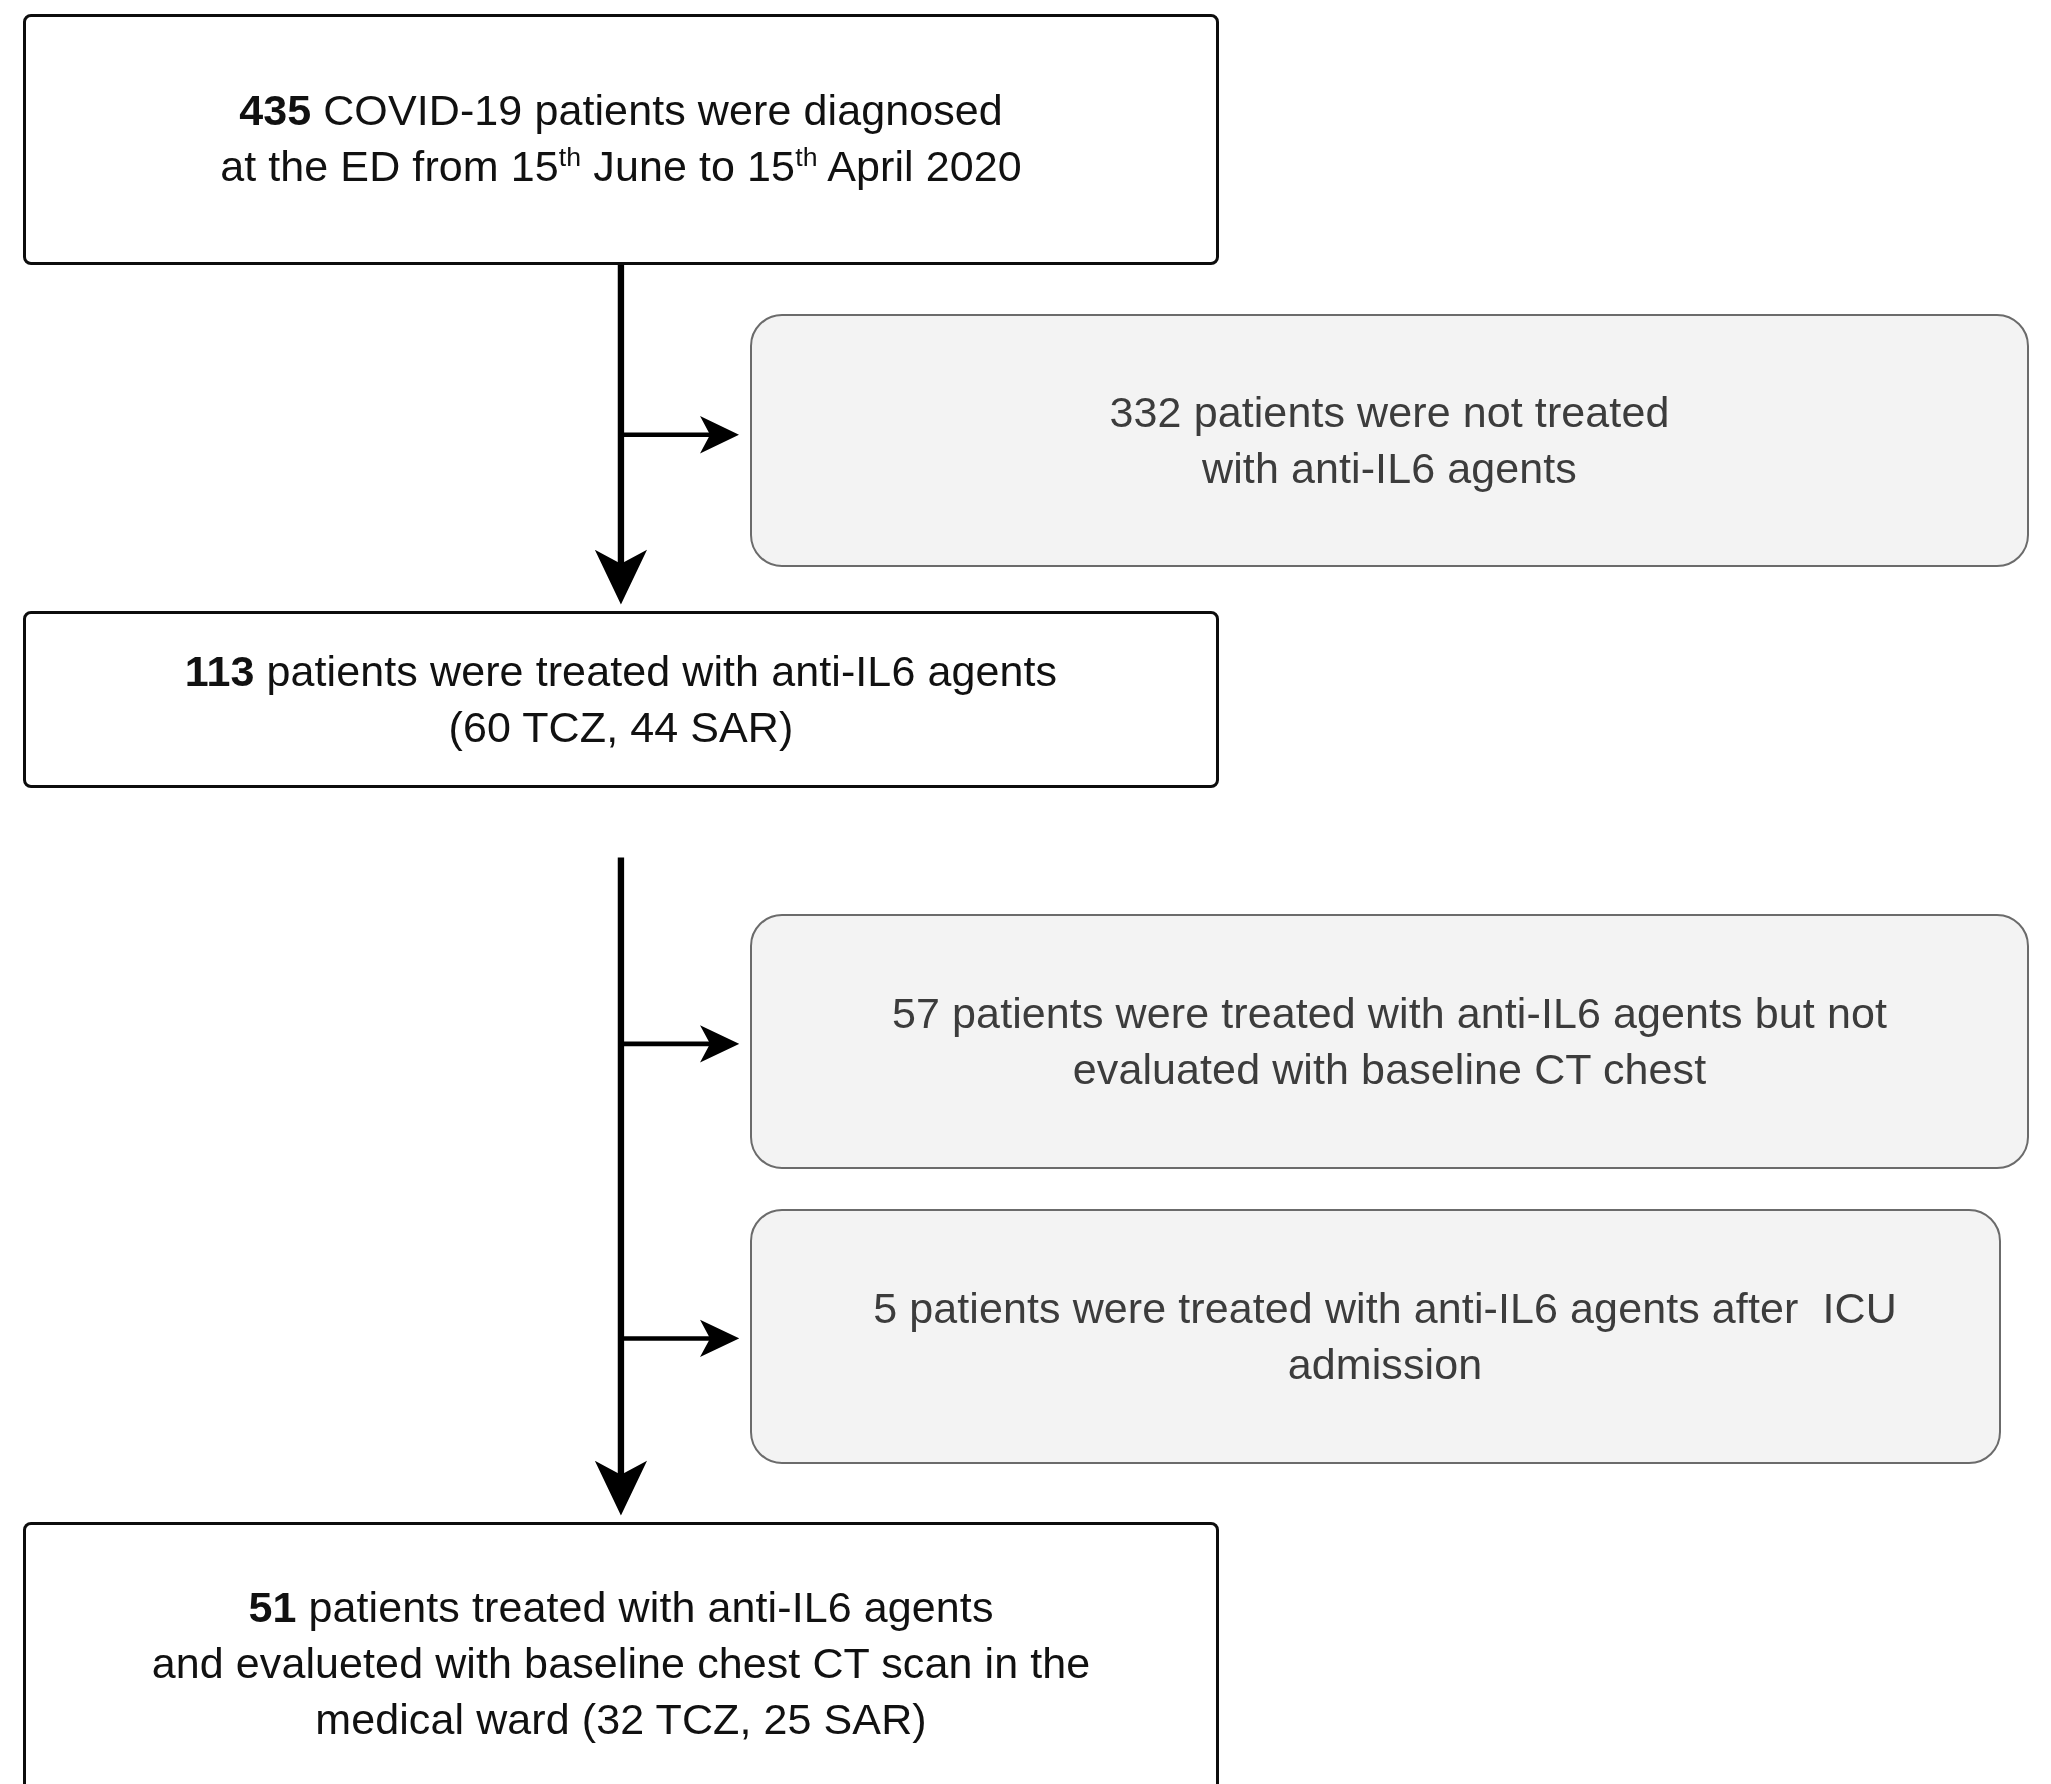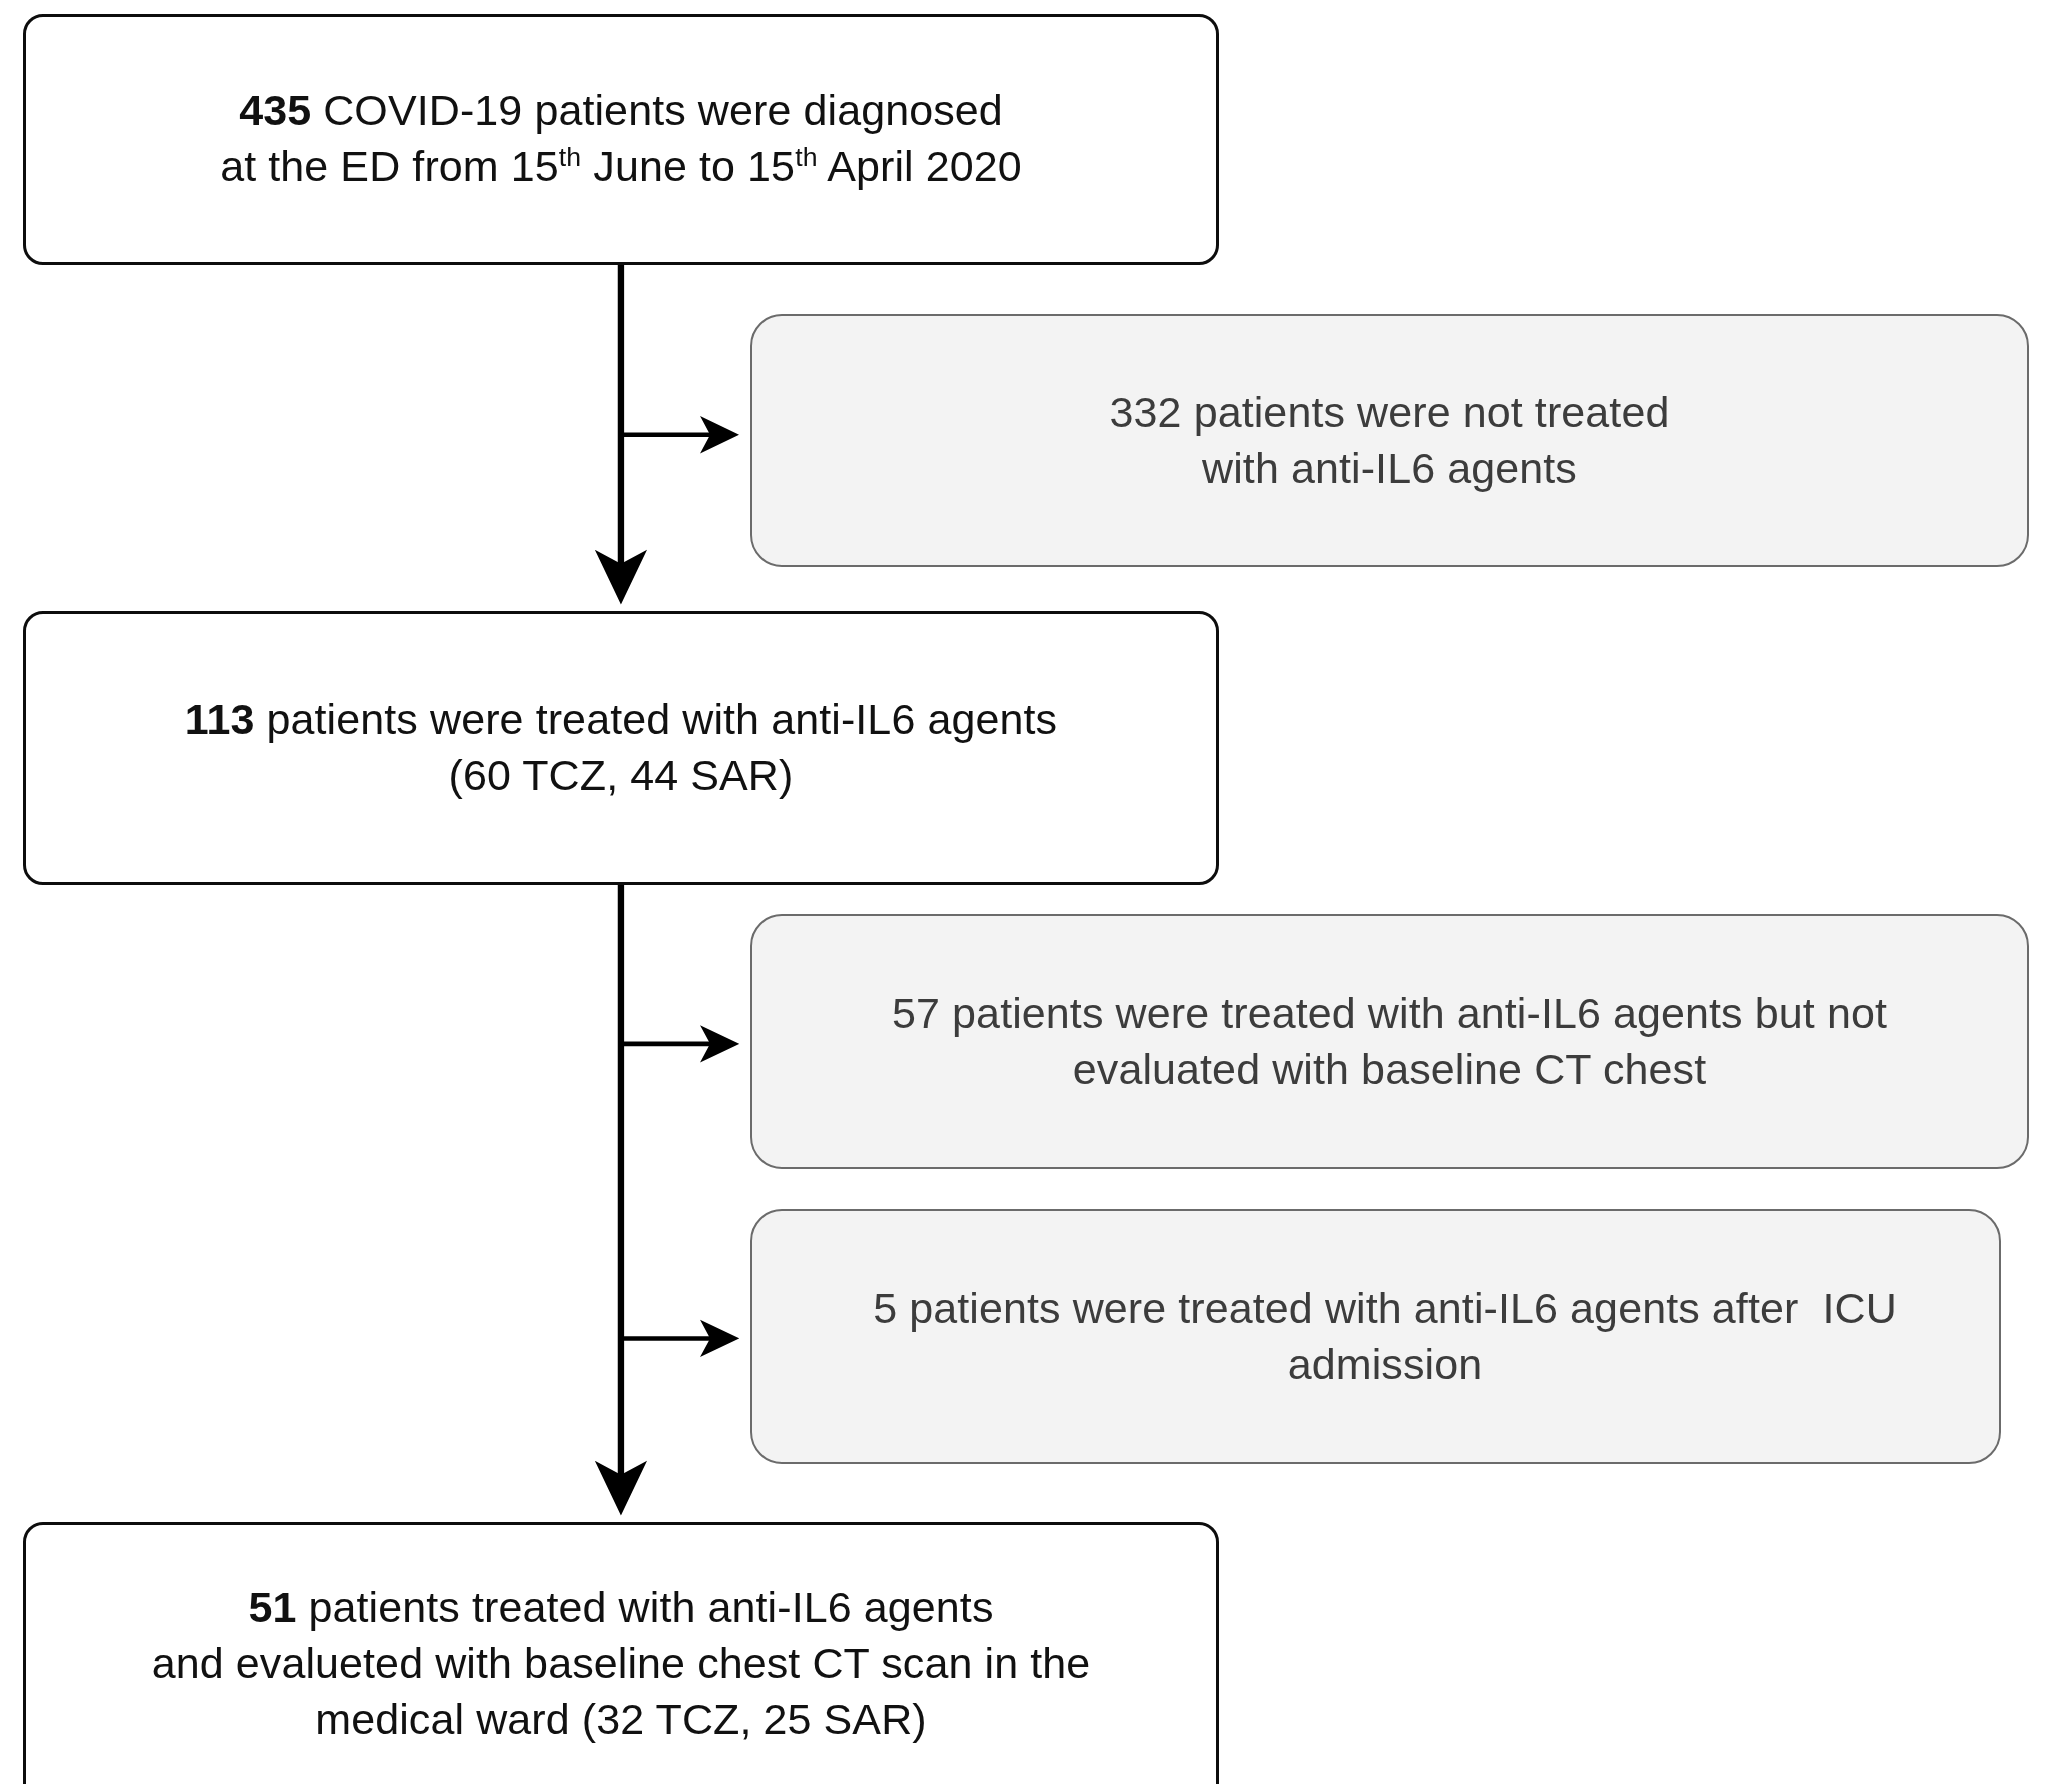--- a/index.html
+++ b/index.html
@@ -28,21 +28,21 @@
     position: absolute;
     box-sizing: border-box;
     display: flex;
     align-items: center;
     justify-content: center;
     text-align: center;
   }
   .node-primary {
     background: #ffffff;
     border: 3.6px solid #0d0d0d;
-    border-radius: 20px;
+    border-radius: 8px;
     color: #111111;
   }
   .node-exclusion {
     background: #f3f3f3;
     border: 2.7px solid #6b6b6b;
     border-radius: 32px;
     color: #3a3a3a;
   }
   .node-text {
     font-size: 43px;
@@ -96,21 +96,21 @@
   </svg>
 
   <div class="node node-primary" style="left:23px; top:13.6px; width:1196px; height:251px;">
     <div class="node-text"><span class="emph">435</span><span> COVID-19 patients were diagnosed</span><br><span>at the ED from 15</span><sup>th</sup><span> June to 15</span><sup>th</sup><span> April 2020</span></div>
   </div>
 
   <div class="node node-exclusion" style="left:750px; top:314px; width:1279px; height:253px;">
     <div class="node-text"><span>332 patients were not treated</span><br><span>with anti-IL6 agents</span></div>
   </div>
 
-  <div class="node node-primary" style="left:23px; top:611px; width:1196px; height:274px;">
+  <div class="node node-primary" style="left:23px; top:611px; width:1196px; height:177px;">
     <div class="node-text"><span class="emph">113</span><span> patients were treated with anti-IL6 agents</span><br><span>(60 TCZ, 44 SAR)</span></div>
   </div>
 
   <div class="node node-exclusion" style="left:750px; top:914px; width:1279px; height:255px;align-items:center;">
     <div class="node-text"><span>57 patients were treated with anti-IL6 agents but not</span><br><span>evaluated with baseline CT chest</span></div>
   </div>
 
   <div class="node node-exclusion" style="left:750px; top:1209px; width:1251px; height:255px;padding-left:19px;">
     <div class="node-text"><span>5 patients were treated with anti-IL6 agents after  ICU</span><br><span>admission</span></div>
   </div>

